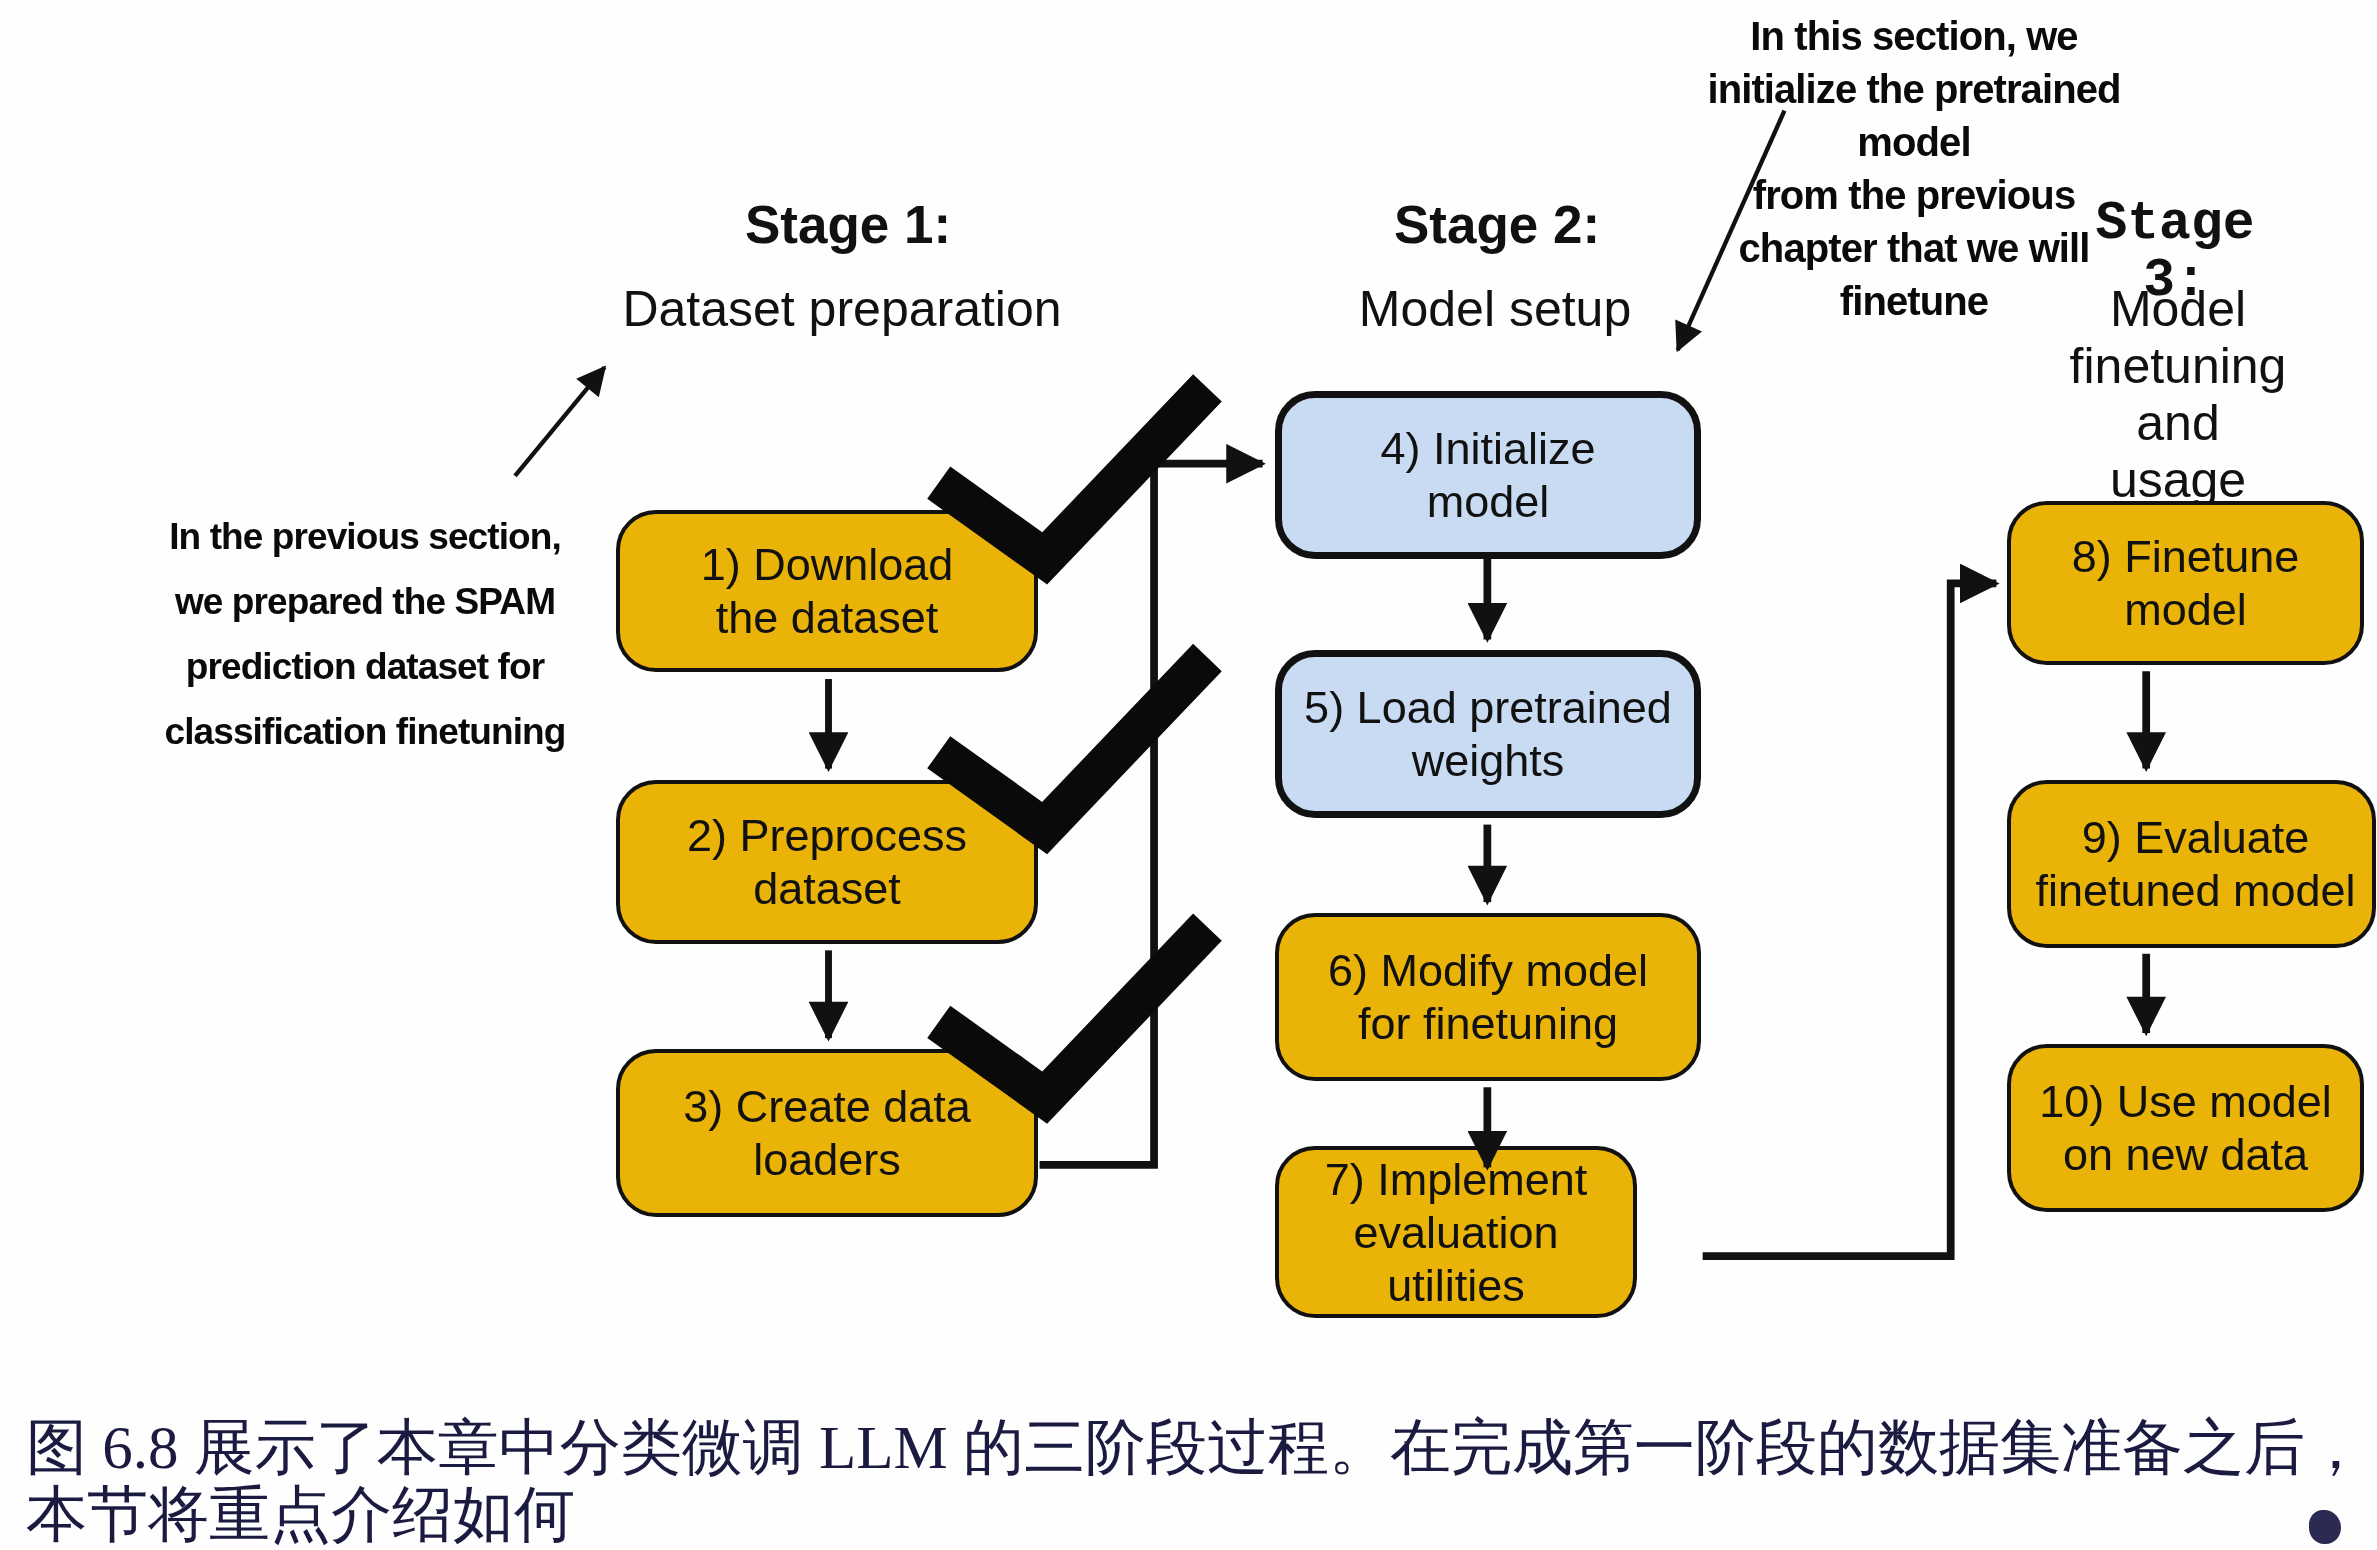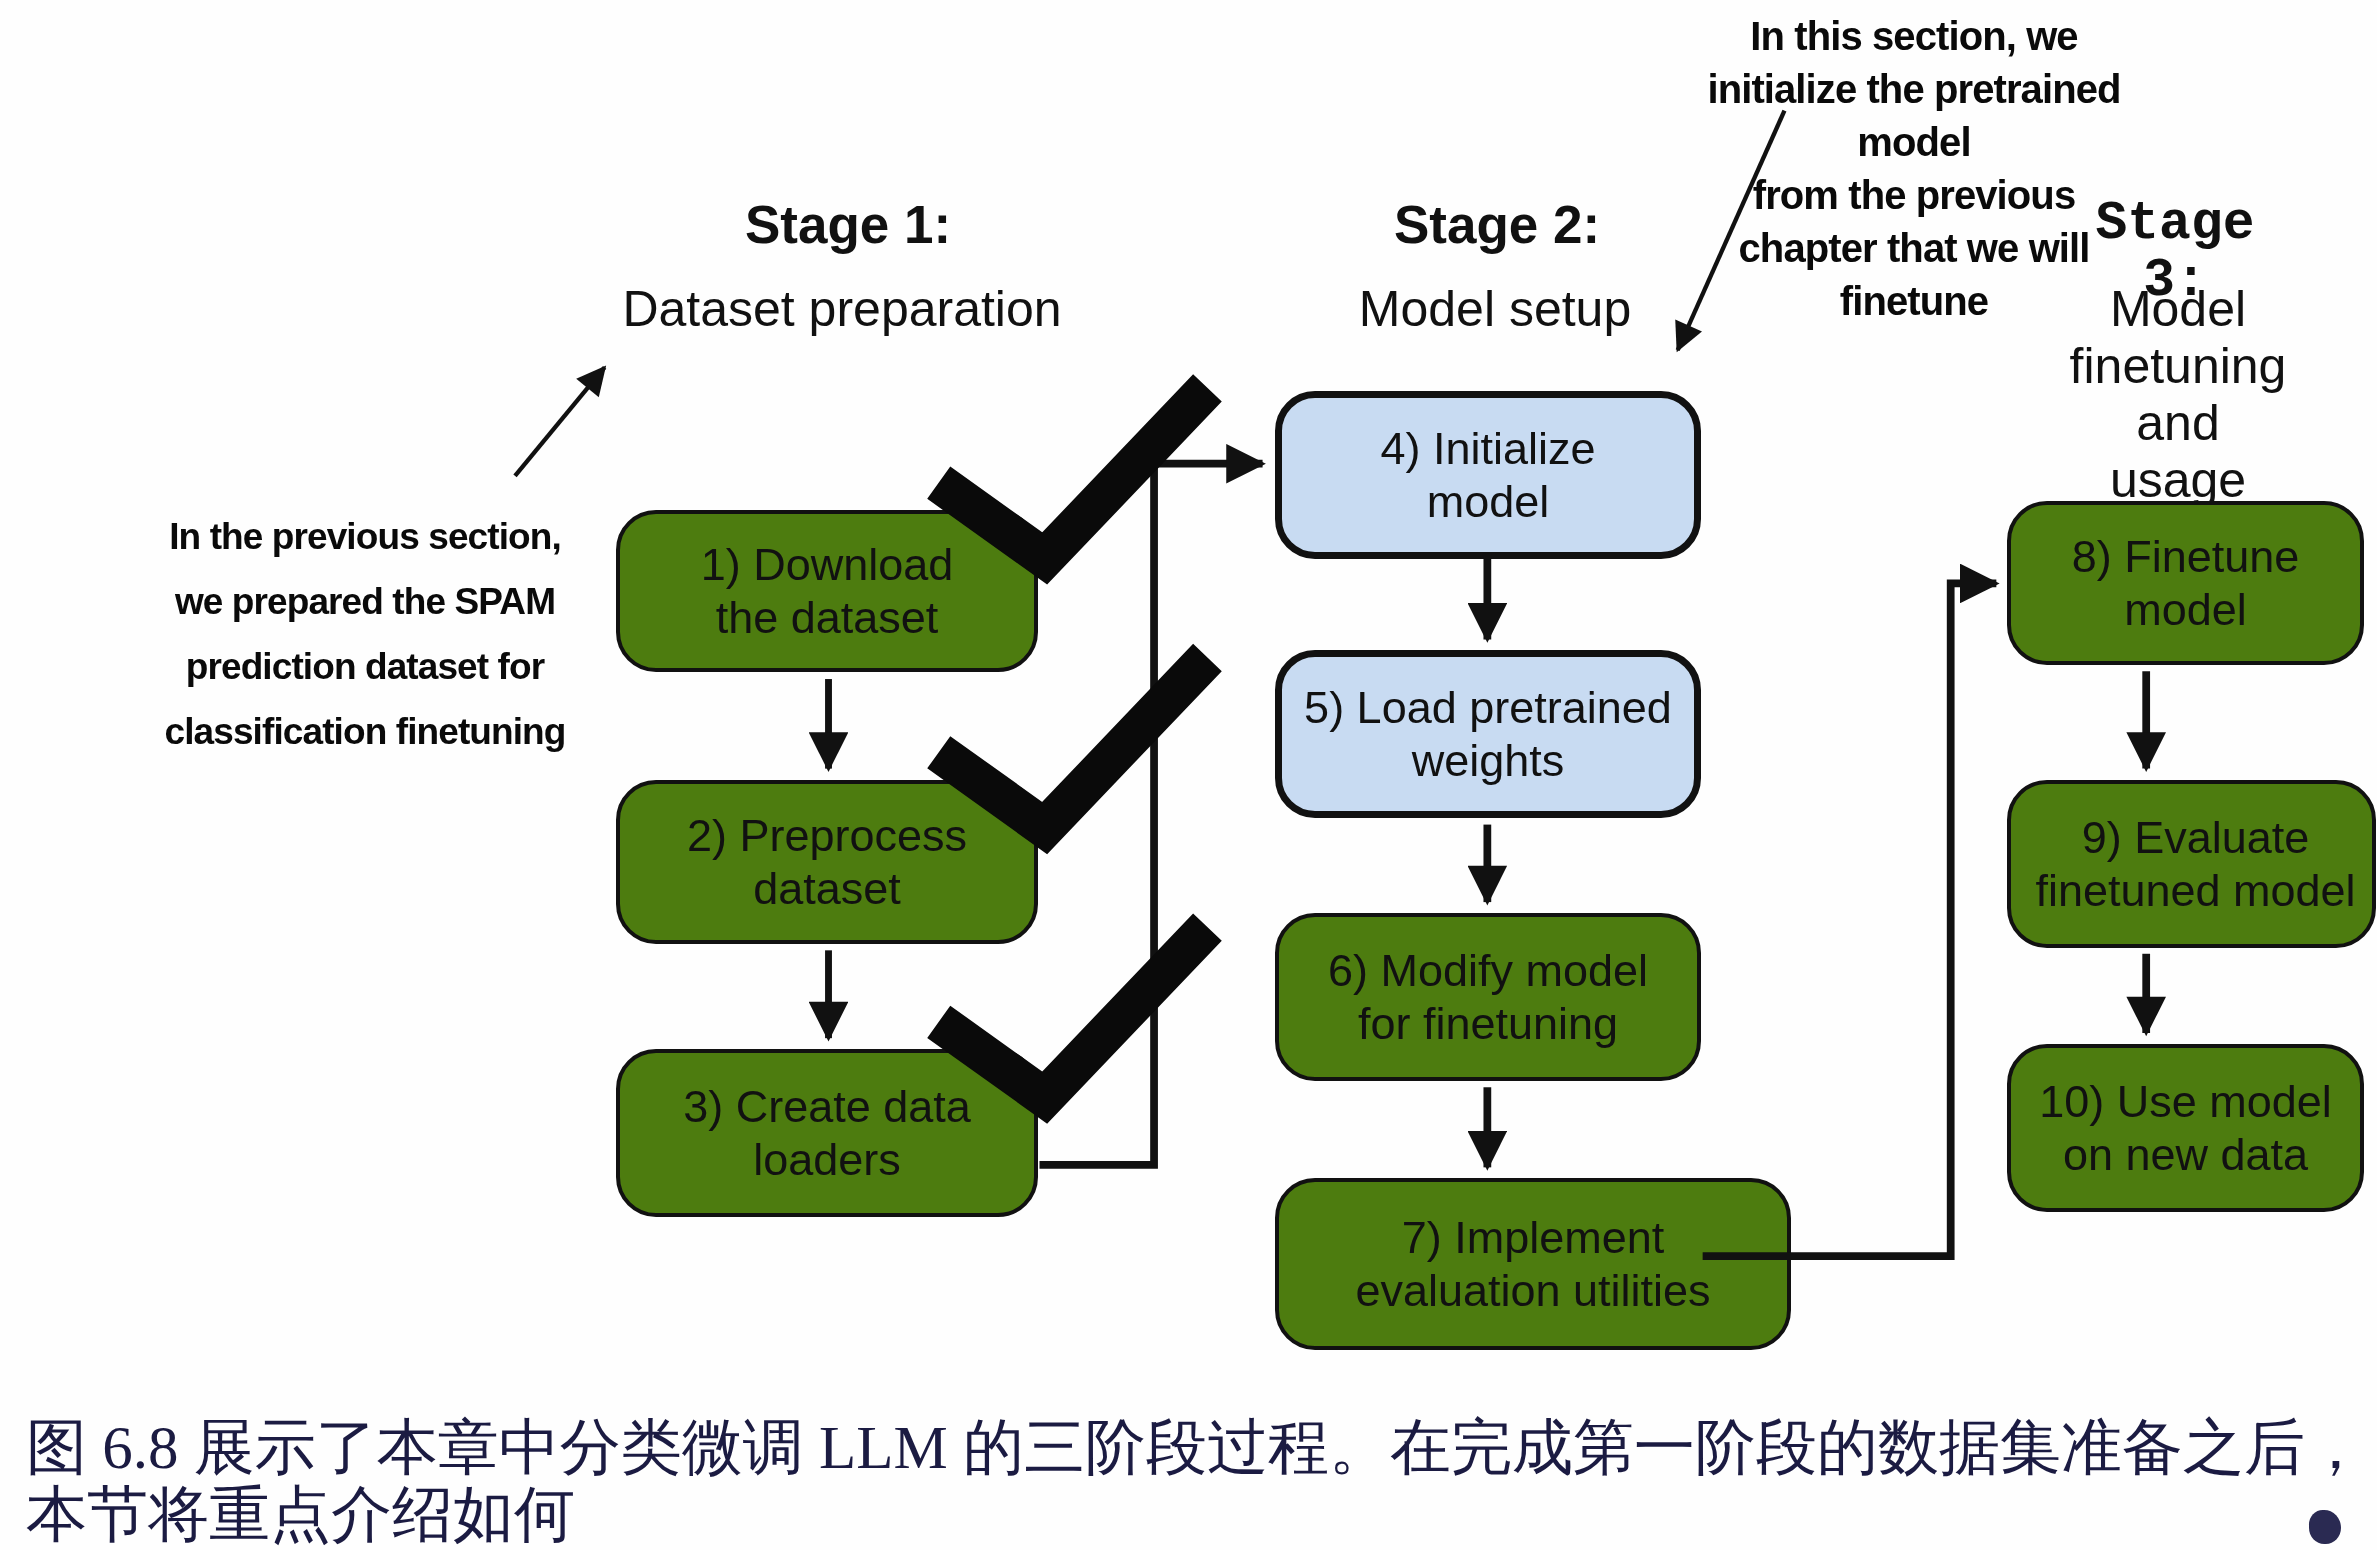--- a/index.html
+++ b/index.html
@@ -11,21 +11,21 @@
   .stage-title{
     position:absolute;transform:translateX(-50%);
     font-size:53px;font-weight:700;white-space:pre-line;text-align:center;line-height:57px;
   }
   .stage-subtitle{
     position:absolute;transform:translateX(-50%);
     font-size:50px;font-weight:400;white-space:pre-line;text-align:center;line-height:57px;margin-top:24px;
   }
   
   .flow-box{
-    position:absolute;box-sizing:border-box;background:#4d7c0f;
+    position:absolute;box-sizing:border-box;background:#eab308;
     border:4.3px solid #111;border-radius:40px;
     display:flex;align-items:center;justify-content:center;
   }
   .flow-box .lbl{
     font-size:45px;line-height:53px;text-align:center;white-space:pre-line;color:#111;
   }
   .flow-box.highlight{background:#c8dbf2;border-width:7.8px;}
   
   .annotation{
     position:absolute;transform:translateX(-50%);
@@ -87,21 +87,21 @@
 model</span>
   </div>
   <div class="flow-box highlight" style="left:1275px;top:650px;width:426px;height:168px;">
     <span class="lbl">5) Load pretrained
 weights</span>
   </div>
   <div class="flow-box" style="left:1275px;top:913px;width:426px;height:168px;">
     <span class="lbl">6) Modify model
 for finetuning</span>
   </div>
-  <div class="flow-box" style="left:1275px;top:1178px;width:516px;height:172px;">
+  <div class="flow-box" style="left:1275px;top:1146px;width:362px;height:172px;">
     <span class="lbl">7) Implement
 evaluation utilities</span>
   </div>
 
   <div class="flow-box" style="left:2007px;top:501px;width:357px;height:164px;">
     <span class="lbl">8) Finetune model</span>
   </div>
   <div class="flow-box" style="left:2007px;top:780px;width:369px;height:168px;padding-left:8px;">
     <span class="lbl">9) Evaluate
 finetuned model</span>

